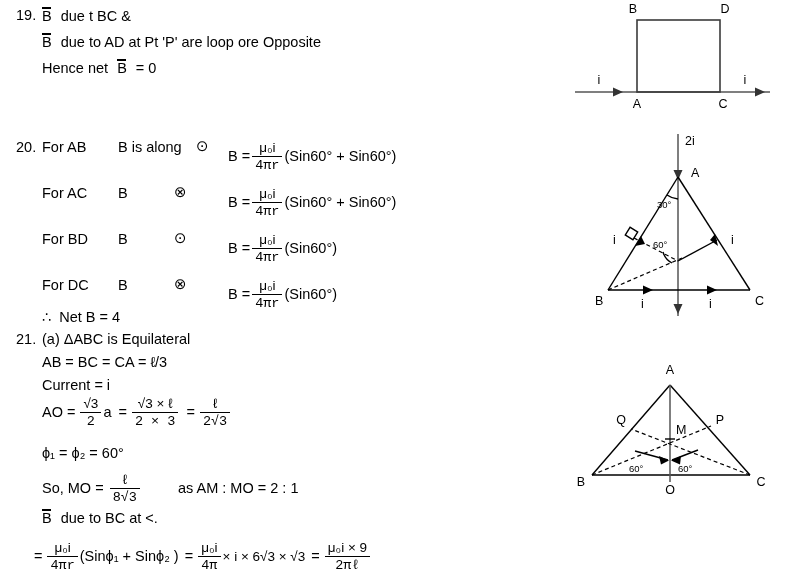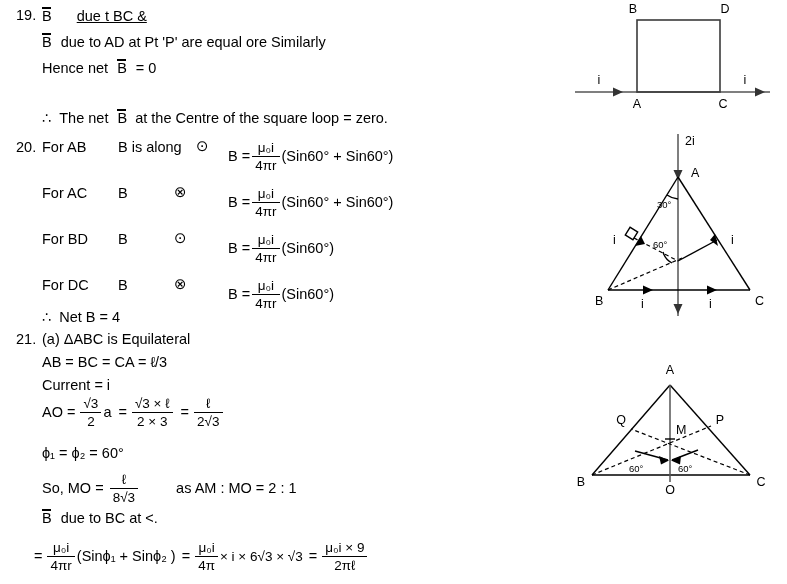--- a/index.html
+++ b/index.html
@@ -78,20 +78,21 @@
     margin: 0 2px;
   }
   .frac .num {
     display: block;
     padding: 0 3px 1px 3px;
   }
   .frac .den {
     display: block;
     border-top: 1.3px solid #000;
     padding: 1px 3px 0 3px;
+    font-family: Liberation Mono, monospace;
   }
   .inline-mid {
     display: inline-block;
     vertical-align: middle;
   }
 
   
   .fig {
     position: absolute;
   }
@@ -132,41 +133,35 @@
 <body>
 
 <div class="page">
 
   <div class="col-left">
 
     <span class="qnum" style="left:16px; top:8px;">19.</span>
 
     <div class="row" style="left:42px; top:8px;">
       <span class="vec">B</span>
-      <span style="margin-left:21px;text-decoration:underline;">due t BC &amp;</span>
+      <span style="margin-left:5px;">due t BC &amp;</span>
     </div>
 
     <div class="row" style="left:42px; top:34px;">
       <span class="vec">B</span>
-      <span style="margin-left:5px;">due to AD at Pt 'P' are equal ore Similarly</span>
+      <span style="margin-left:5px;">due to AD at Pt 'P' are loop ore Opposite</span>
     </div>
 
     <div class="row" style="left:42px; top:60px;">
       <span>Hence net</span>
       <span class="vec" style="margin-left:5px;">B</span>
       <span style="margin-left:5px;">= 0</span>
     </div>
 
 
-    <div class="row" style="left:42px; top:110px;">
-      <span class="sym">∴</span>
-      <span style="margin-left:4px;">The net</span>
-      <span class="vec" style="margin-left:5px;">B</span>
-      <span style="margin-left:4px;">at the Centre of the square loop = zero.</span>
-    </div>
 
     <span class="qnum" style="left:16px; top:140px;">20.</span>
 
     <div class="row" style="left:42px; top:140px;">For AB</div>
     <div class="row" style="left:118px; top:140px;">B is along</div>
     <div class="row sym" style="left:196px; top:139px; font-size:15px;">⊙</div>
     <div class="row" style="left:228px; top:140px;">
       <span class="inline-mid">B =</span><span class="frac"><span class="num">μ₀i</span><span class="den">4πr</span></span><span class="inline-mid">(Sin60° + Sin60°)</span>
     </div>
 

